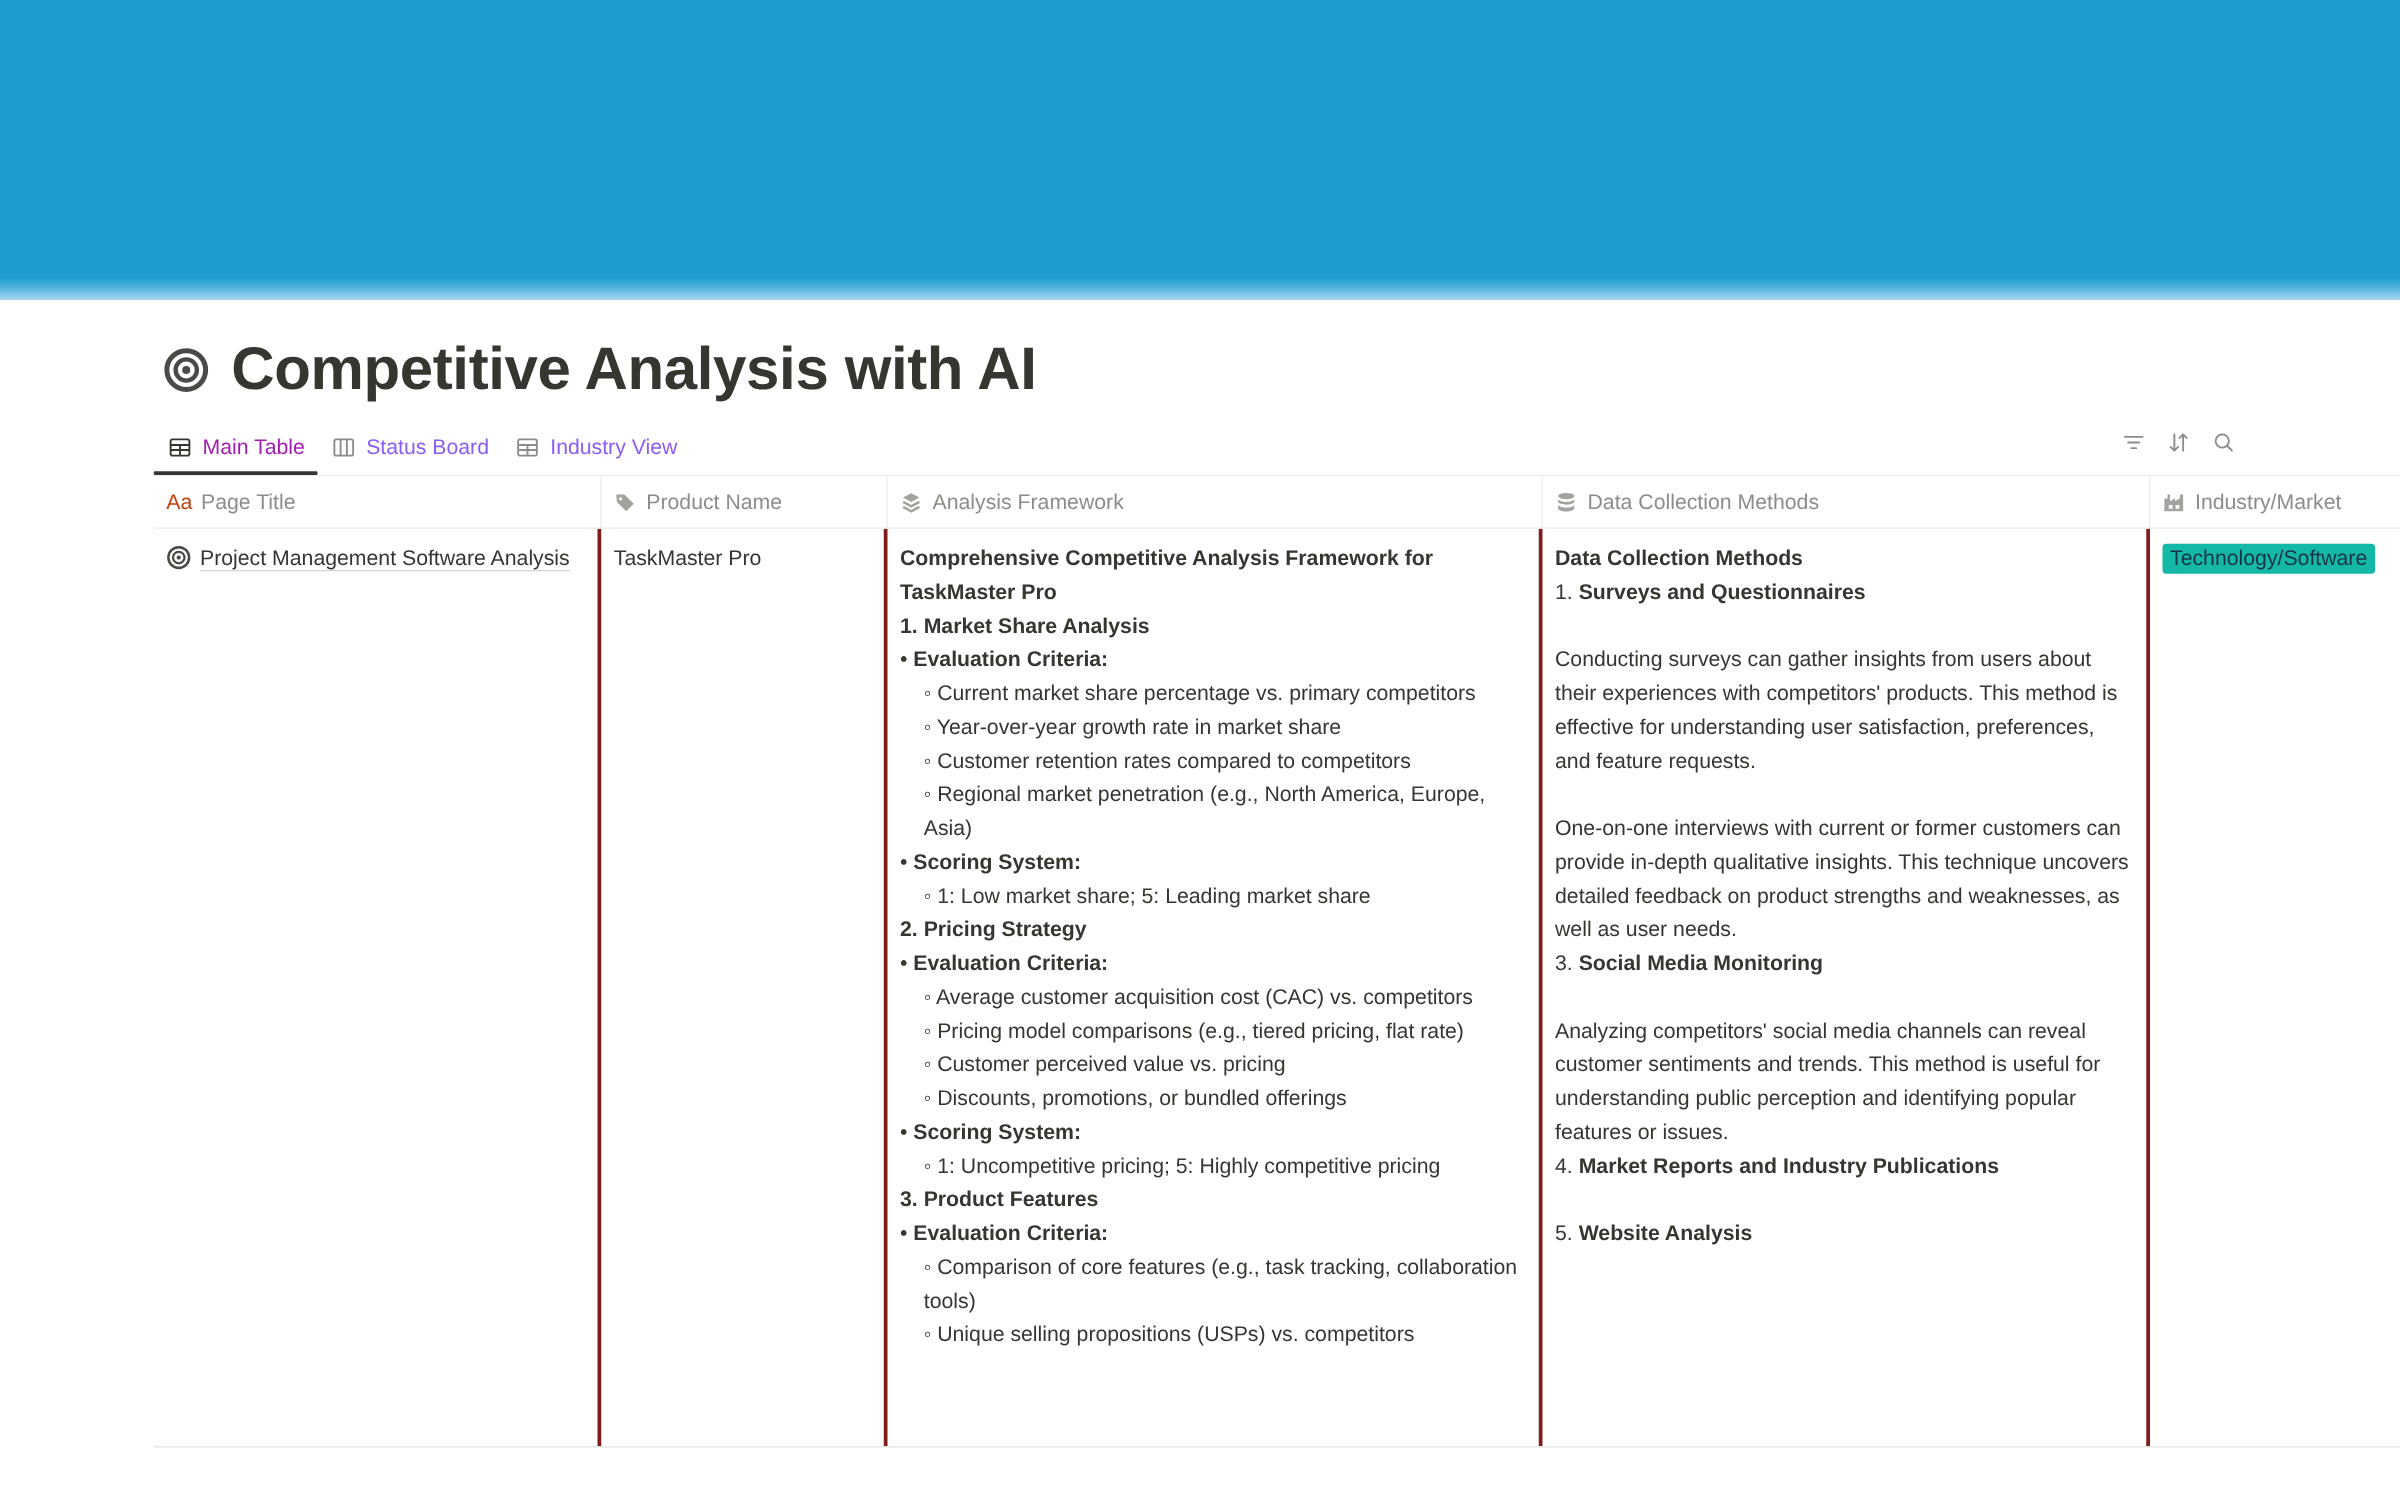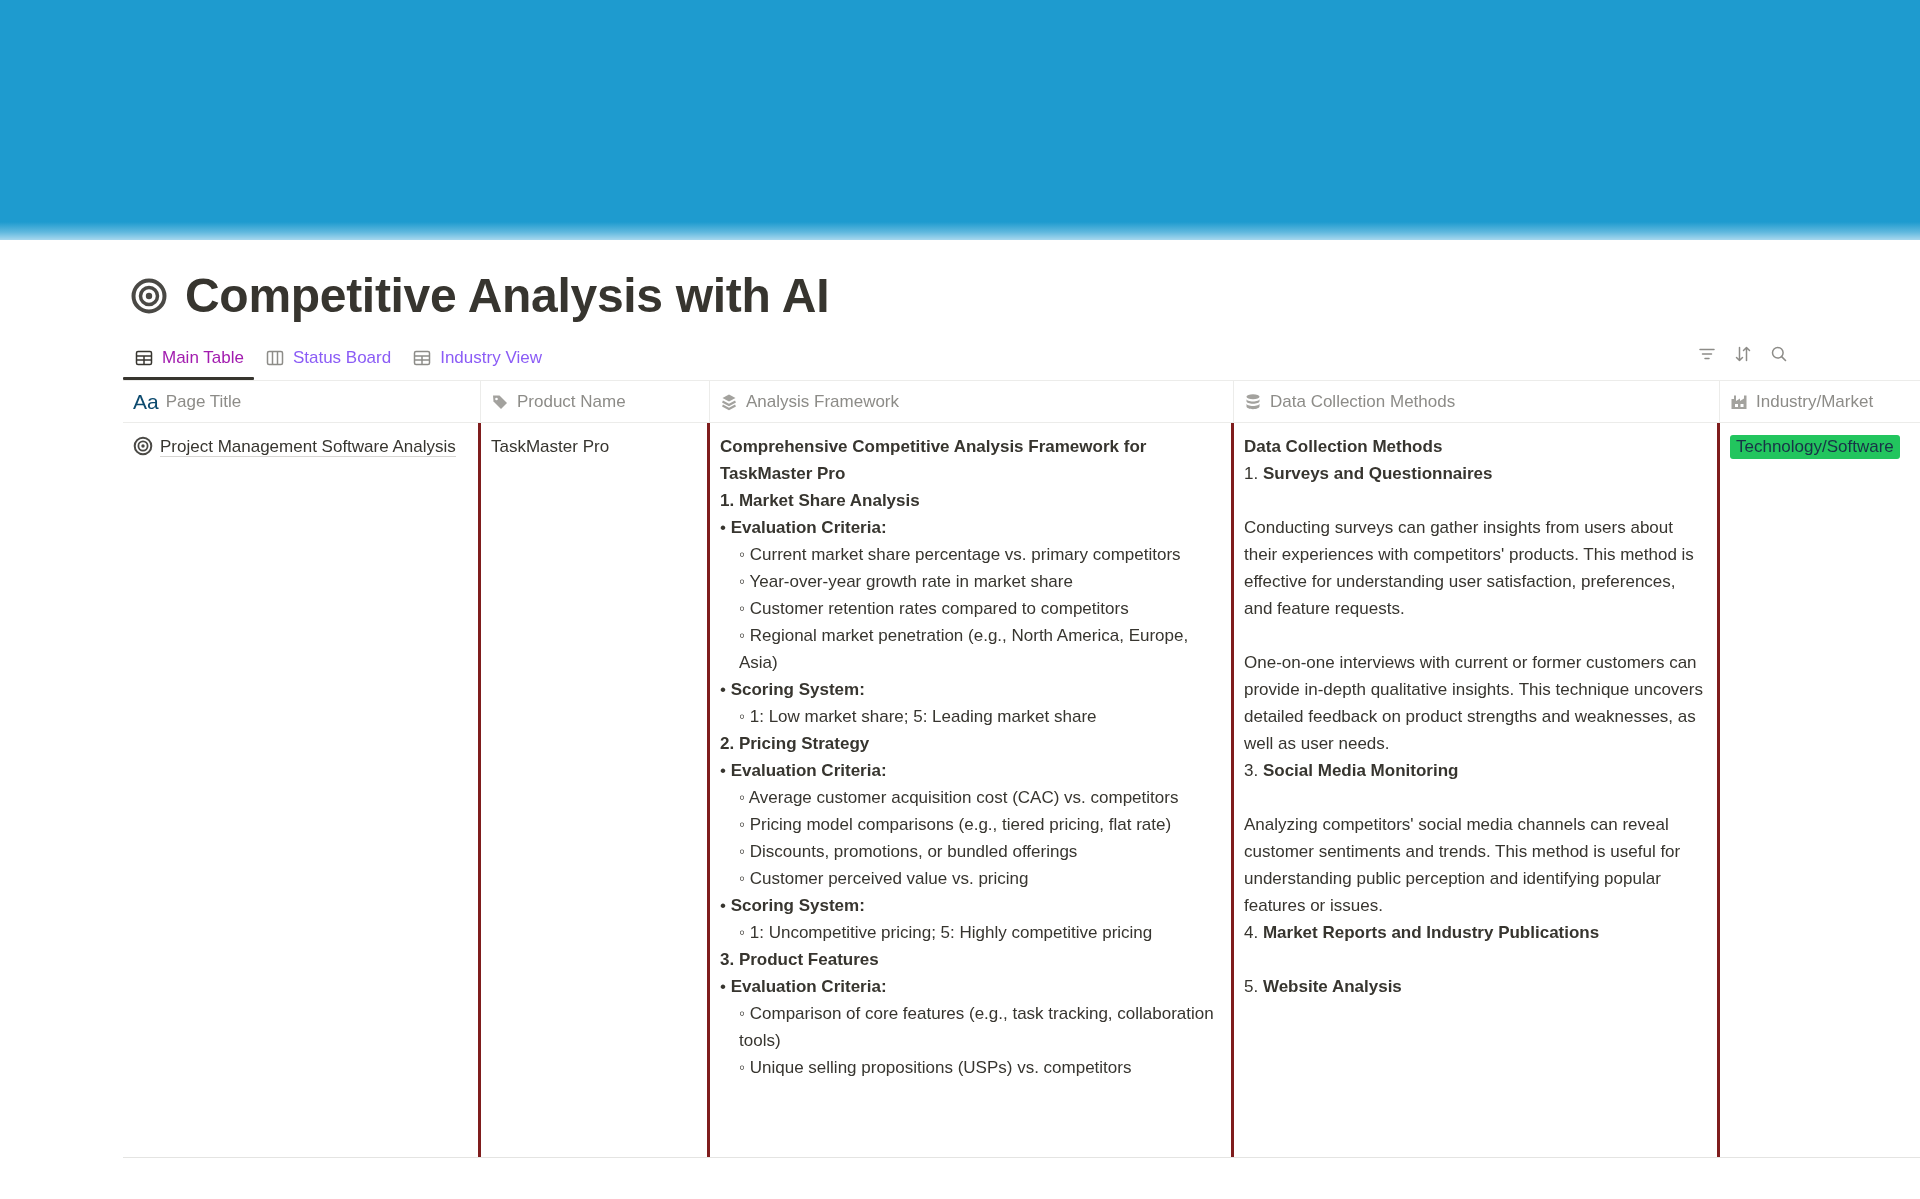--- a/index.html
+++ b/index.html
@@ -25,42 +25,42 @@
   .tool-btn { width: 22px; height: 22px; display: flex; align-items: center; justify-content: center; cursor: pointer; }
   .tool-btn svg { width: 18px; height: 18px; }
 
   .tabs-divider { position: absolute; left: 123px; top: 380px; width: 1797px; height: 1px; background: #ececea; }
 
   .table { position: absolute; left: 123px; top: 381px; width: 1797px; }
   .thead { display: flex; height: 42px; border-bottom: 1px solid #ececea; }
   .th { display: flex; align-items: center; padding: 0 10px; font-size: 17px; color: #8d8c88; border-right: 1px solid #ececea; white-space: nowrap; overflow: hidden; }
   .th:last-child { border-right: none; }
   .th svg { width: 18px; height: 18px; margin-right: 8px; flex: none; }
-  .th .aa { font-size: 21px; color: #0c4a6e; margin-right: 7px; text-align: center; }
+  .th .aa { font-size: 17px; color: #c2410c; margin-right: 7px; text-align: center; }
 
   .col-1 { width: 358px; }
   .col-2 { width: 229px; }
   .col-3 { width: 524px; }
   .col-4 { width: 486px; }
   .col-5 { width: 200px; }
 
   .tbody { display: flex; height: 735px; border-bottom: 1px solid #e4e4e2; overflow: hidden; }
   .td { border-right: 3px solid #7f1d1d; padding: 10px 10px 0 10px; font-size: 17px; line-height: 27px; color: #37352f; overflow: hidden; }
   .td:last-child { border-right: none; }
 
   .row-title { display: flex; align-items: flex-start; }
   .row-title svg { width: 20px; height: 20px; margin-top: 3px; margin-right: 7px; flex: none; }
   .row-title-link { color: #37352f; text-decoration: none; border-bottom: 1px solid #d6d5d2; cursor: pointer; line-height: 27px; }
 
   .b { font-weight: 700; }
   .ind { padding-left: 19px; }
   .line { display: block; }
   .blank { height: 27px; }
 
-  .tag { display: inline-block; background: #22c55e; color: #183347; border-radius: 3px; padding: 0 6px; font-size: 17px; line-height: 24px; white-space: nowrap; margin-top: 1px; }
+  .tag { display: inline-block; background: #14b8a6; color: #183347; border-radius: 3px; padding: 0 6px; font-size: 17px; line-height: 24px; white-space: nowrap; margin-top: 1px; }
 </style>
 </head>
 <body>
 
 <div class="cover"></div>
 
 <div class="title-wrap">
   <span class="title-icon">
     <svg viewBox="0 0 36 36" width="36" height="36">
       <circle cx="18" cy="18" r="15.5" fill="none" stroke="#4a4945" stroke-width="4"></circle>
@@ -186,22 +186,22 @@
       <span class="line ind">◦ <span>Current market share percentage vs. primary competitors</span></span>
       <span class="line ind">◦ <span>Year-over-year growth rate in market share</span></span>
       <span class="line ind">◦ <span>Customer retention rates compared to competitors</span></span>
       <span class="line ind">◦ <span>Regional market penetration (e.g., North America, Europe, Asia)</span></span>
       <span class="line">• <span class="b">Scoring System:</span></span>
       <span class="line ind">◦ <span>1: Low market share; 5: Leading market share</span></span>
       <span class="line b">2. Pricing Strategy</span>
       <span class="line">• <span class="b">Evaluation Criteria:</span></span>
       <span class="line ind">◦ <span>Average customer acquisition cost (CAC) vs. competitors</span></span>
       <span class="line ind">◦ <span>Pricing model comparisons (e.g., tiered pricing, flat rate)</span></span>
+      <span class="line ind">◦ <span>Customer perceived value vs. pricing</span></span>
       <span class="line ind">◦ <span>Discounts, promotions, or bundled offerings</span></span>
-      <span class="line ind">◦ <span>Customer perceived value vs. pricing</span></span>
       <span class="line">• <span class="b">Scoring System:</span></span>
       <span class="line ind">◦ <span>1: Uncompetitive pricing; 5: Highly competitive pricing</span></span>
       <span class="line b">3. Product Features</span>
       <span class="line">• <span class="b">Evaluation Criteria:</span></span>
       <span class="line ind">◦ <span>Comparison of core features (e.g., task tracking, collaboration tools)</span></span>
       <span class="line ind">◦ <span>Unique selling propositions (USPs) vs. competitors</span></span>
     </div>
 
     <div class="td col-4">
       <span class="line b">Data Collection Methods</span>

